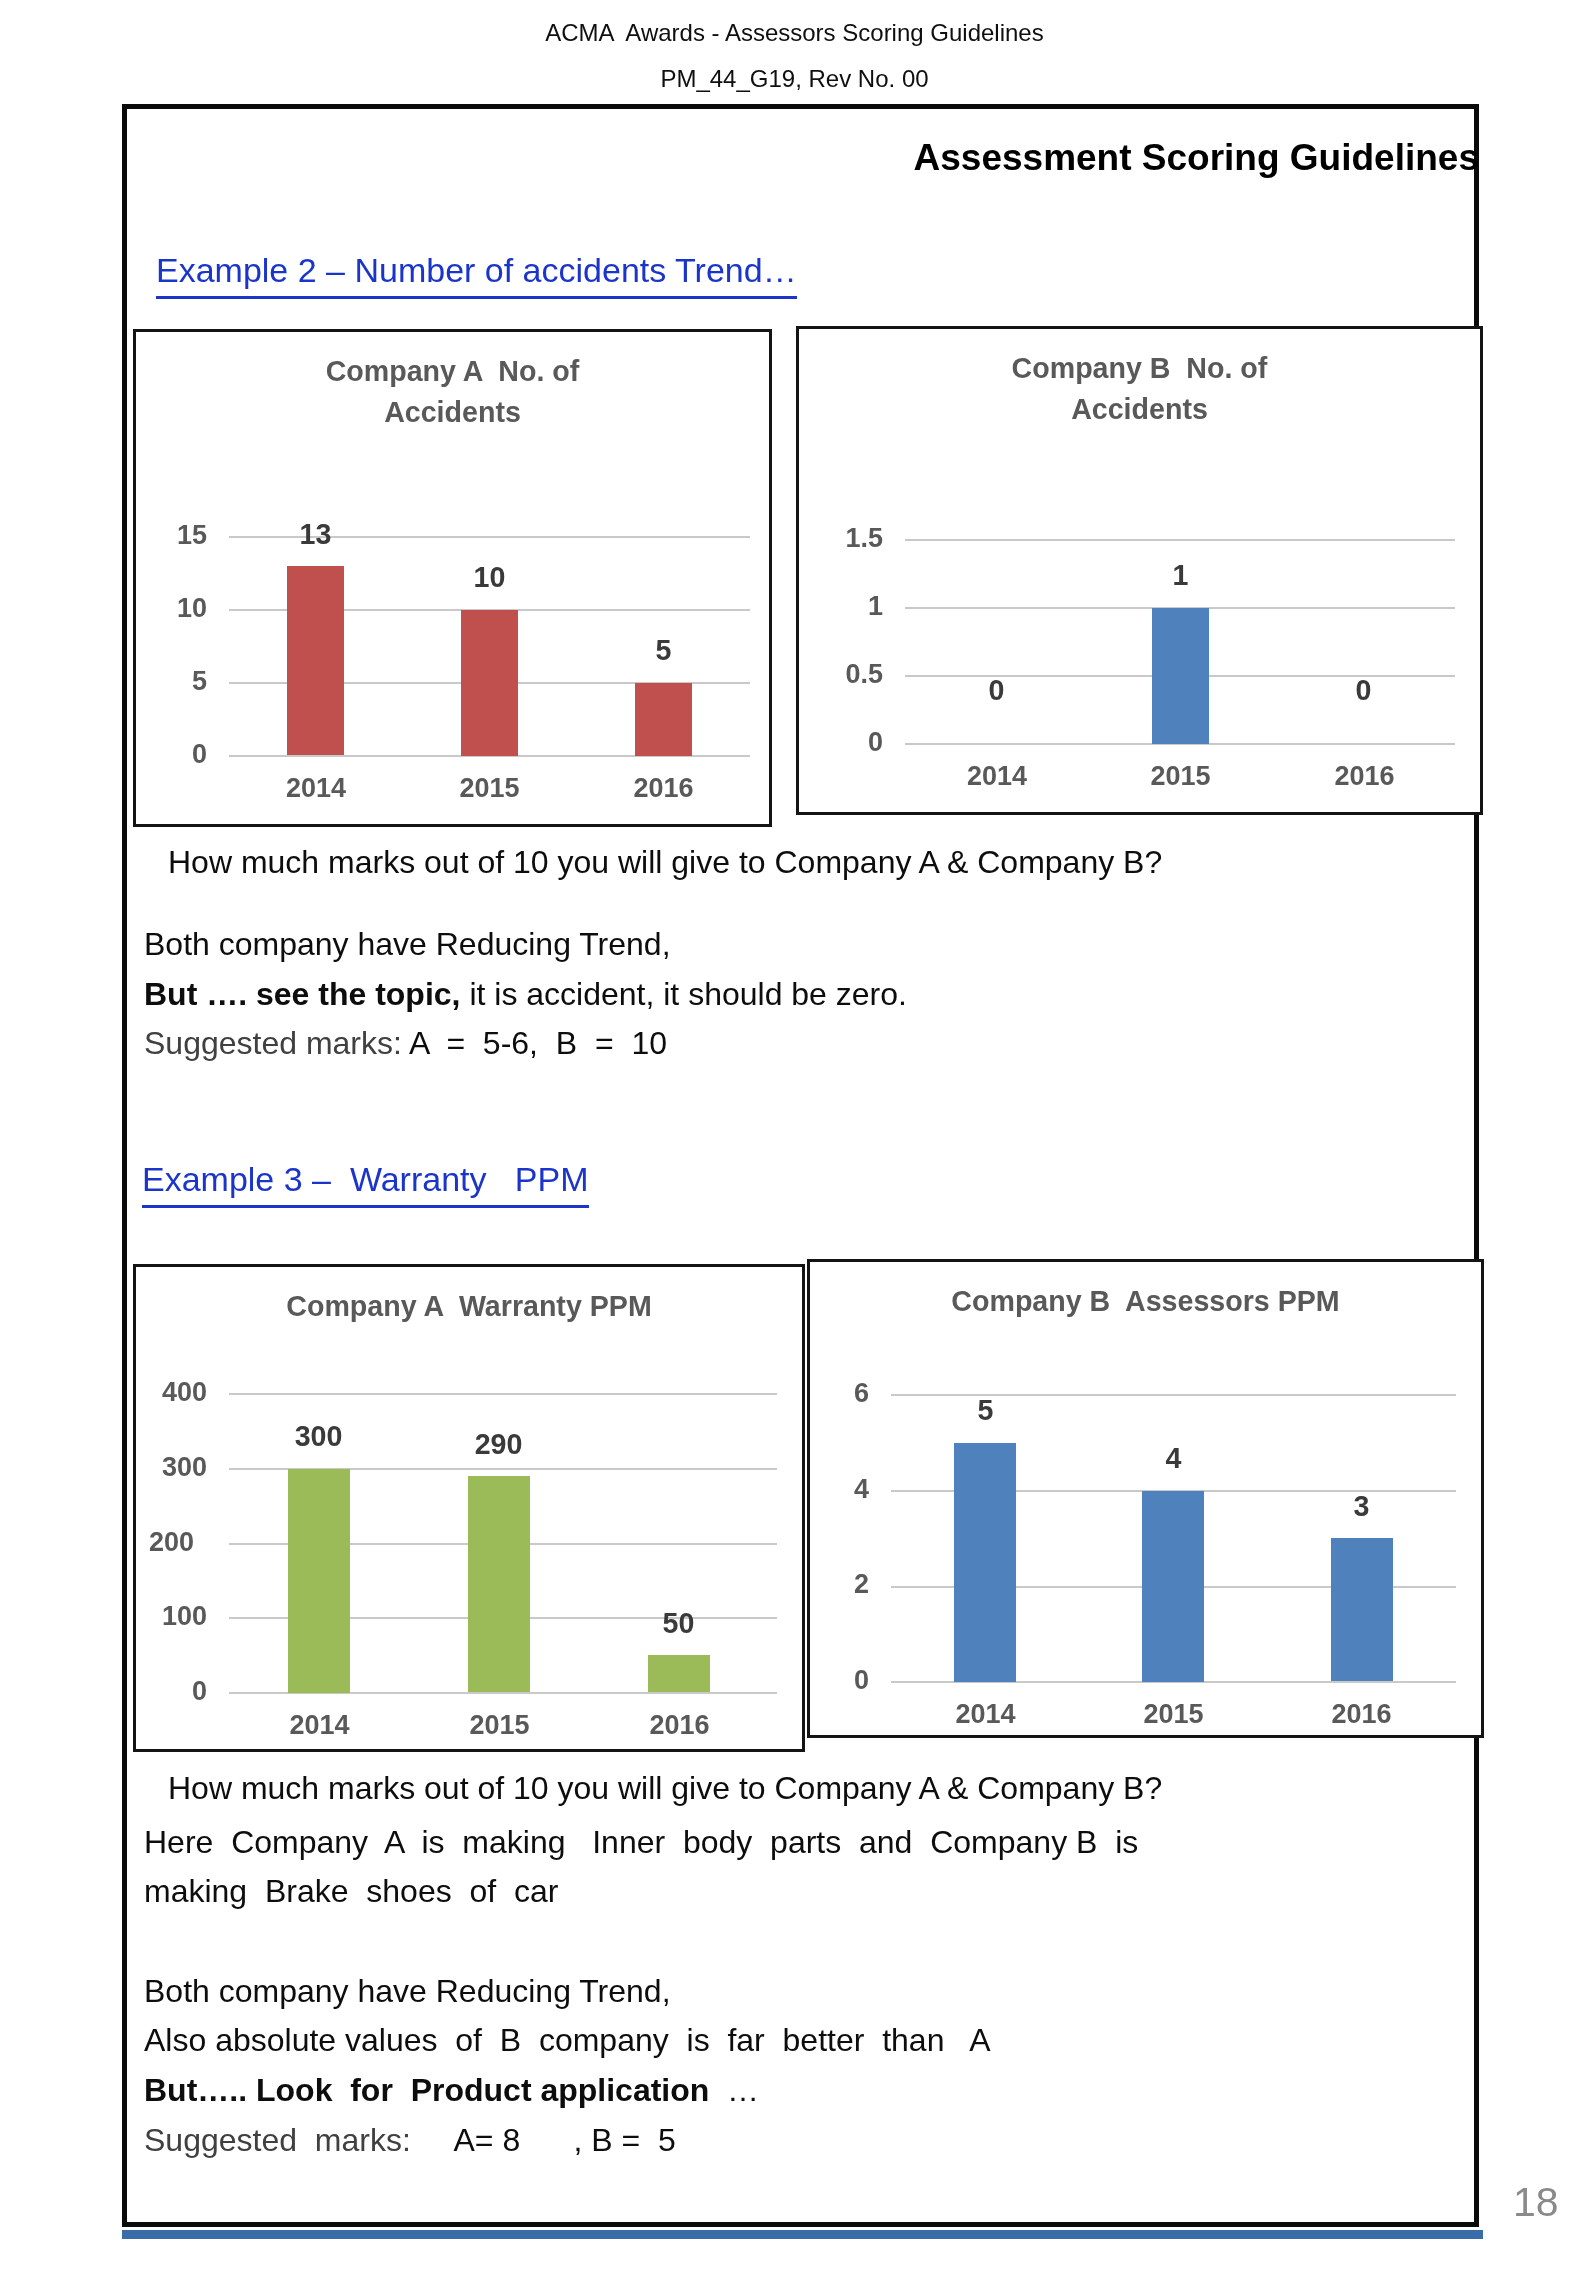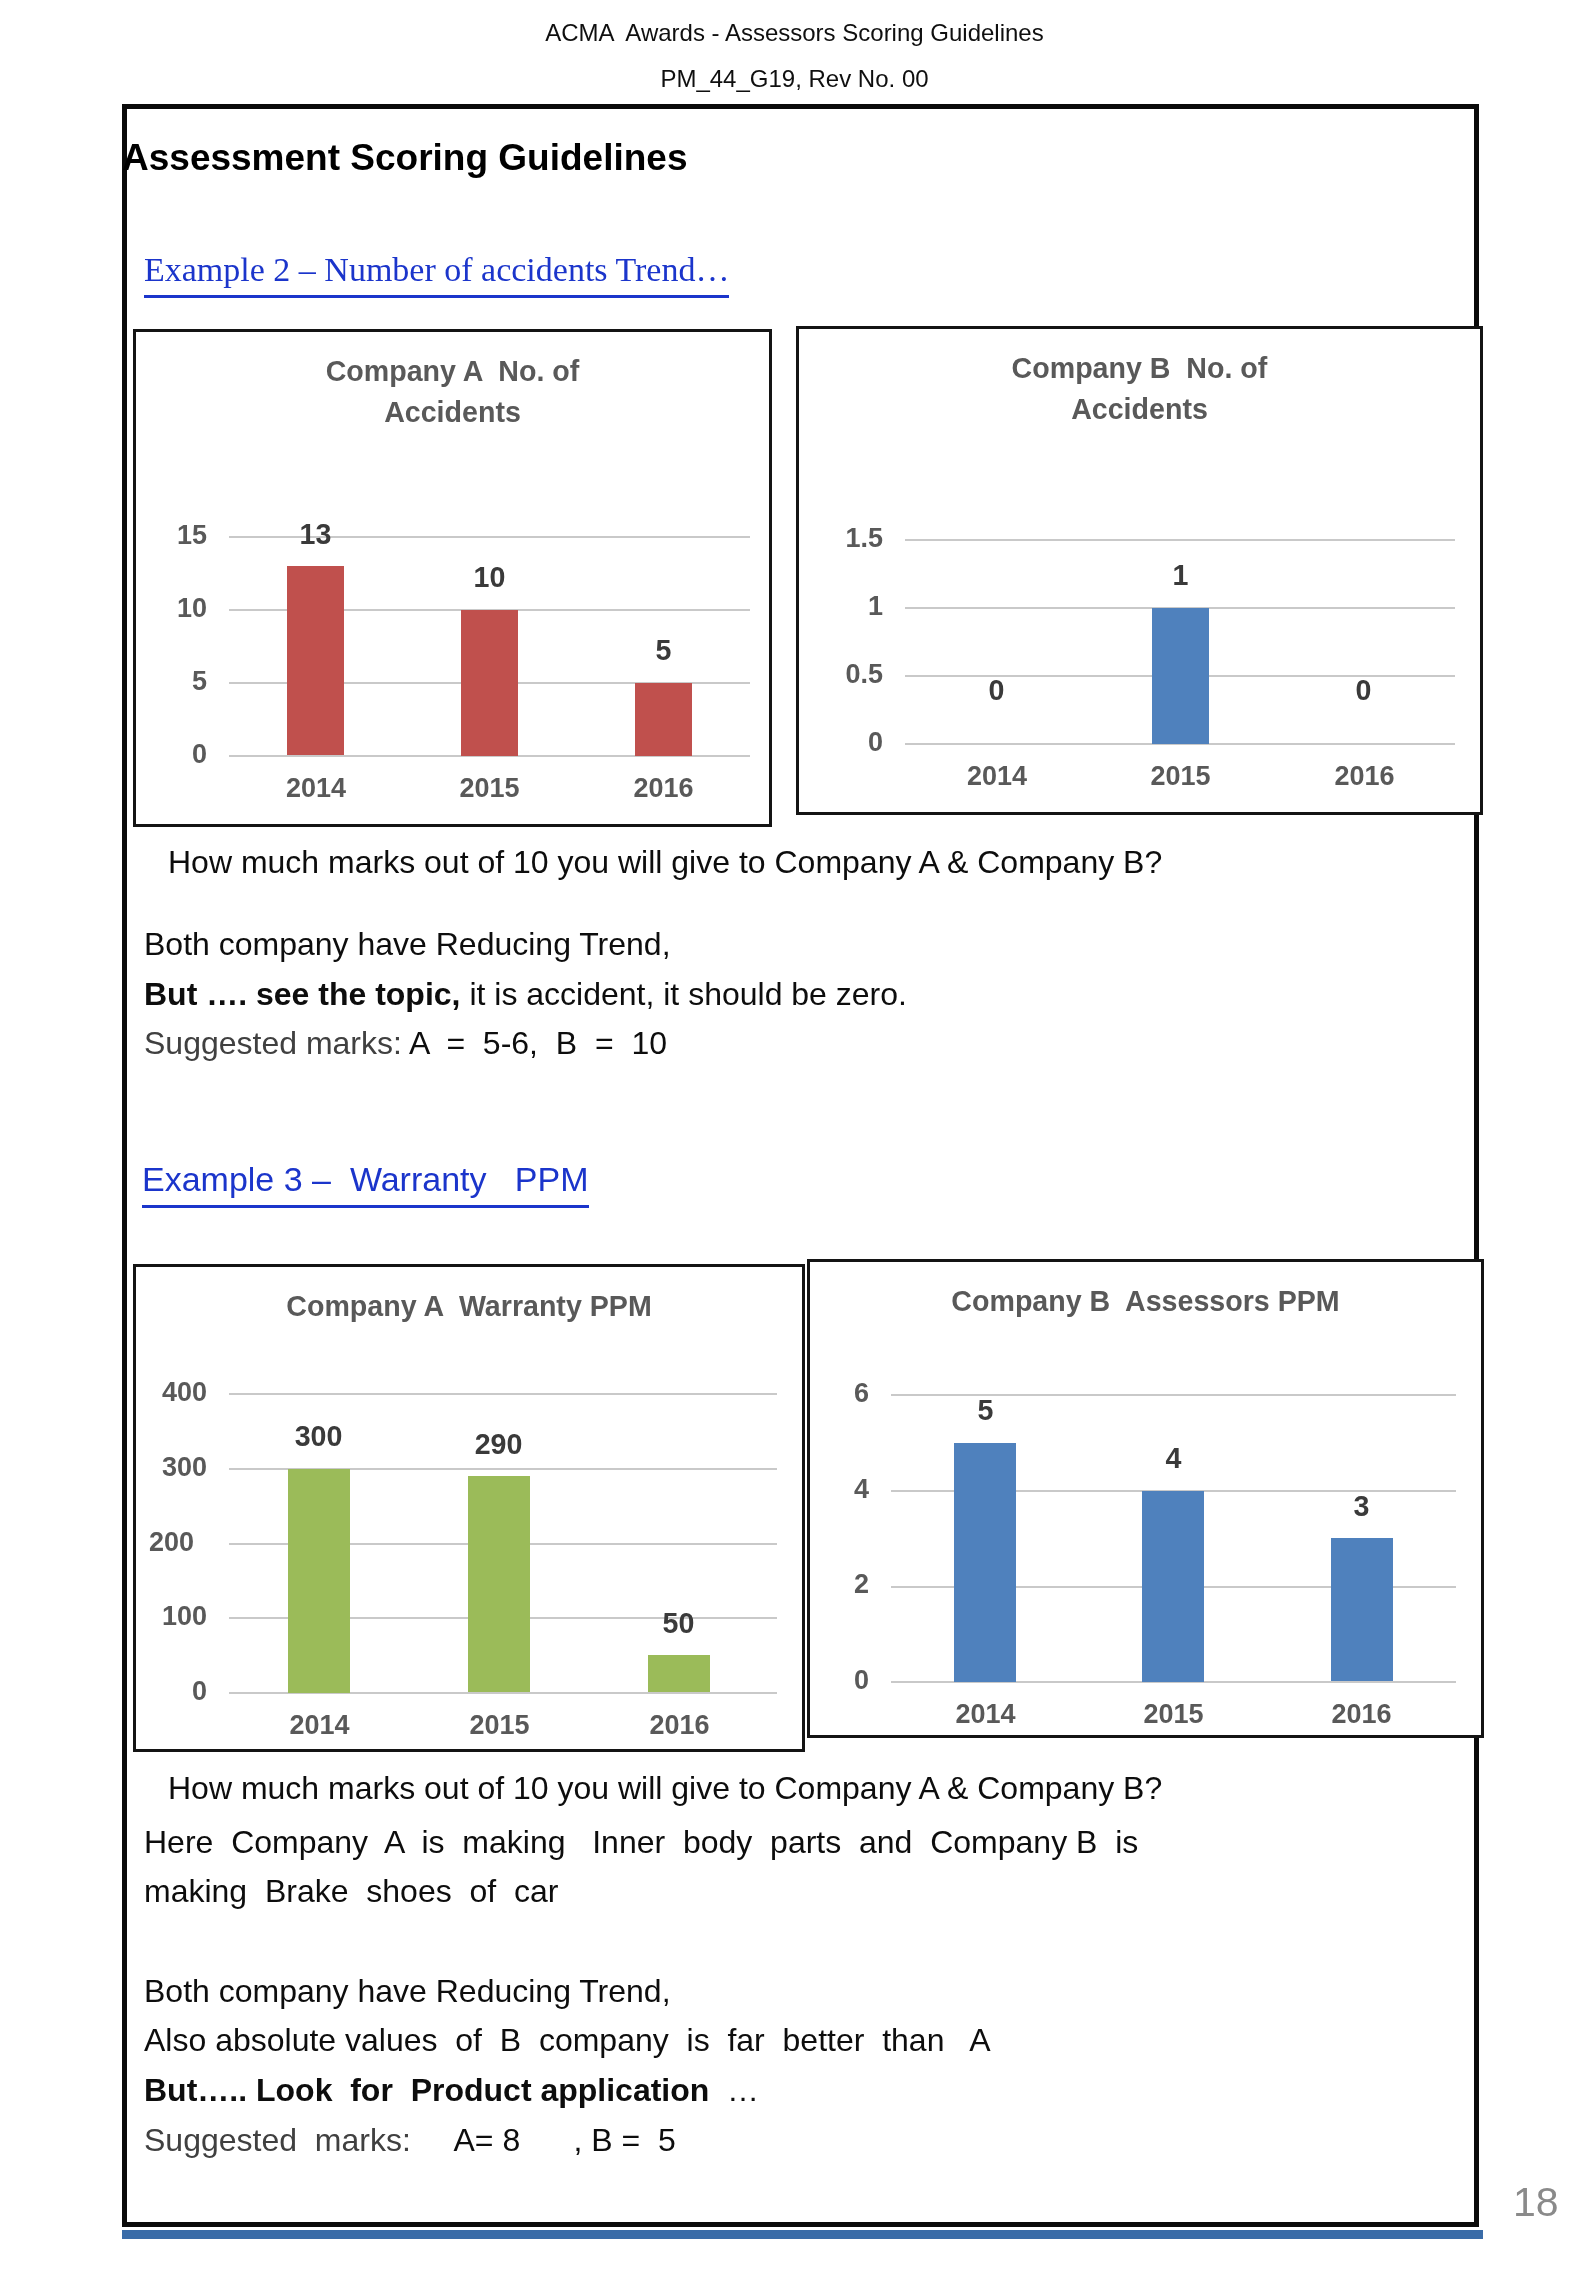--- a/index.html
+++ b/index.html
@@ -2,21 +2,21 @@
 <html style="font-size:10px"><head>
 <meta charset="utf-8">
 <style>
   html,body{margin:0;padding:0;background:#ffffff;}
   #page{position:relative;width:1589px;height:2295px;background:#ffffff;overflow:hidden;
         font-family:"Liberation Sans", sans-serif;color:#0d0d0d;}
   .hdr{position:absolute;left:0;width:100%;text-align:center;font-size:24px;color:#0f0f0f;white-space:pre;}
   .frame{position:absolute;left:122px;top:104px;width:1357px;height:2123px;
          border:5px solid #0a0a0a;box-sizing:border-box;background:transparent;}
   .accent{position:absolute;left:122px;top:2230px;width:1361px;height:8.7px;background:#3A6CA8;}
-  .title{position:absolute;left:122px;top:137px;width:1357px;text-align:left;
+  .title{position:absolute;left:122px;top:137px;width:1357px;text-align:right;
          font-weight:bold;font-size:37px;color:#000000;white-space:pre;}
   .link{color:#404040;}
   .heading{position:absolute;font-size:34px;color:#1B35CB;border-bottom:3.1px solid #1B35CB;
            padding-bottom:5.6px;white-space:pre;}
   .t{position:absolute;font-size:32px;white-space:pre;color:#0d0d0d;}
   .b{font-weight:bold;}
   .chart{position:absolute;border:3.1px solid #141414;box-sizing:border-box;background:#ffffff;}
   .chart-title{position:absolute;left:0;right:0;top:18.6px;text-align:center;font-size:28.6px;
                font-weight:bold;color:#595959;line-height:1.45;}
   .chart-title div{white-space:pre;}
@@ -34,21 +34,21 @@
 <div id="page">
 
   <div class="hdr" style="top:18.6px;">ACMA  Awards - Assessors Scoring Guidelines</div>
   <div class="hdr" style="top:65px;">PM_44_G19, Rev No. 00</div>
 
   <div class="frame"></div>
   <div class="accent"></div>
 
   <div class="title">Assessment Scoring Guidelines</div>
 
-  <div class="heading" style="left:144px;top:251px;font-family:Liberation Serif, serif;">Example 2 – Number of accidents Trend…</div>
+  <div class="heading" style="left:156px;top:251px;">Example 2 – Number of accidents Trend…</div>
 
   <div class="chart" style="left:133px;top:329px;width:639px;height:498px;">
     <div class="chart-title">
         <div>Company A  No. of</div>
         <div>Accidents</div>
       </div>
     <div class="chart-plot" style="inset: 205px 18.6px 68px 93px;">
         <div class="gridline" style="top: -0.6px;"></div>
         <div class="ytick" style="left: -93px; width: 71px; top: -17px;">15</div>
         <div class="gridline" style="top: 72px;"></div>

